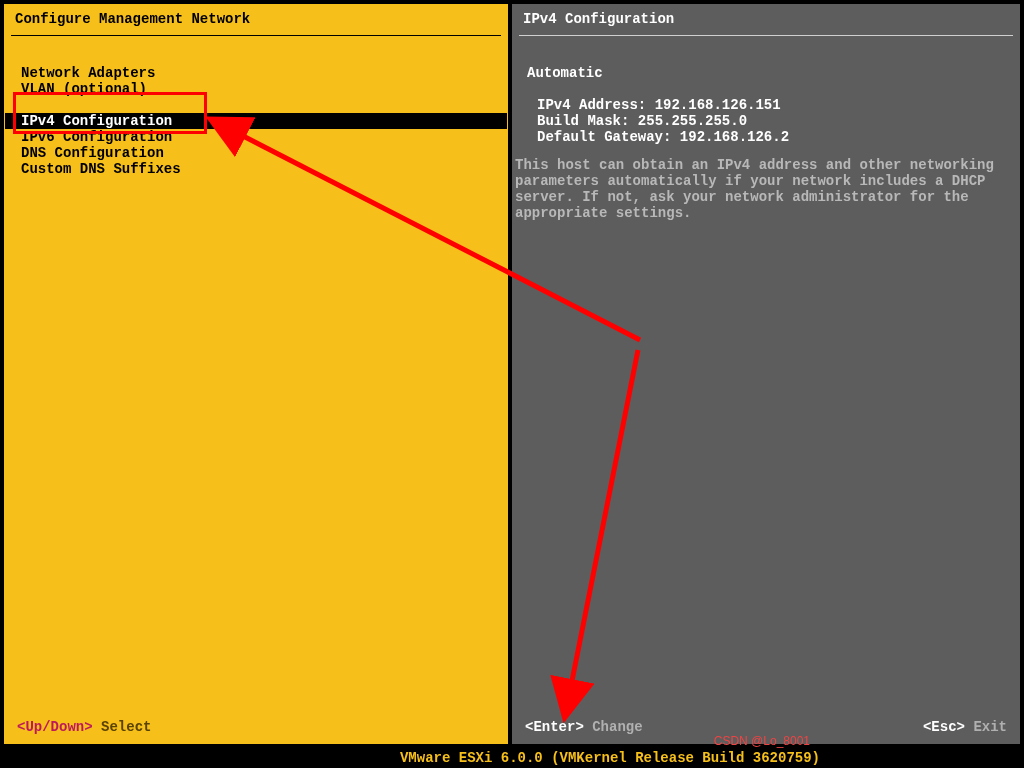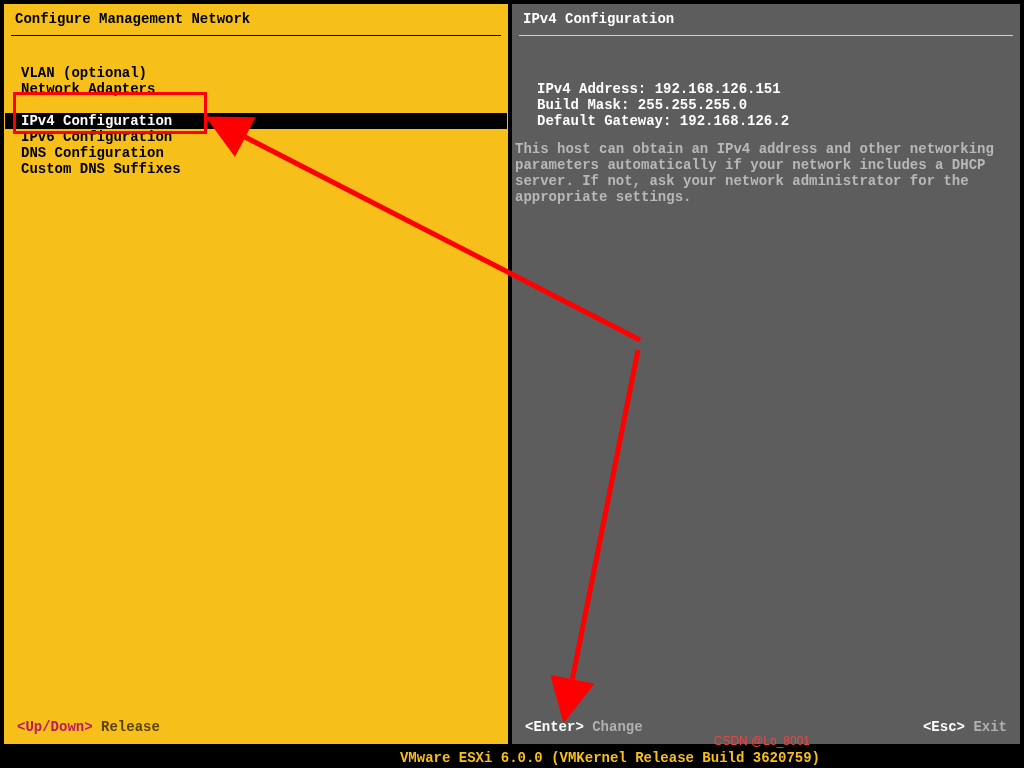--- a/index.html
+++ b/index.html
@@ -135,40 +135,41 @@
 </style>
 </head>
 <body>
 
 <div class="screen">
 
   <div class="panel panel-left">
     <div class="panel-title">Configure Management Network</div>
     <div class="hr hr-left"></div>
     <div class="panel-body">
+      <div class="menu-item">Network Adapters</div>
       <div class="menu-item">VLAN (optional)</div>
-      <div class="menu-item">Network Adapters</div>
       <div class="spacer-line"></div>
       <div class="menu-item selected">IPv4 Configuration</div>
       <div class="menu-item">IPv6 Configuration</div>
       <div class="menu-item">DNS Configuration</div>
       <div class="menu-item">Custom DNS Suffixes</div>
     </div>
     <div class="panel-footer left-footer">
       <span>
-        <span class="key-black">&lt;Up/Down&gt;</span><span class="dim-left"> Release</span>
+        <span class="key-black">&lt;Up/Down&gt;</span><span class="dim-left"> Select</span>
       </span>
       <span></span>
     </div>
   </div>
 
   <div class="panel panel-right">
     <div class="panel-title panel-title-right">IPv4 Configuration</div>
     <div class="hr hr-right"></div>
     <div class="panel-body">
+      <div class="info-line">Automatic</div>
       <div class="spacer-line"></div>
       <div class="info-line"><span class="label-white">IPv4 Address: </span><span>192.168.126.151</span></div>
       <div class="info-line"><span class="label-white">Build Mask: </span><span>255.255.255.0</span></div>
       <div class="info-line"><span class="label-white">Default Gateway: </span><span>192.168.126.2</span></div>
       <div class="help-text">This host can obtain an IPv4 address and other networking parameters automatically if your network includes a DHCP server. If not, ask your network administrator for the appropriate settings.</div>
     </div>
     <div class="panel-footer right-footer">
       <span>
         <span class="key-white">&lt;Enter&gt;</span><span class="dim-right"> Change</span>
       </span>

